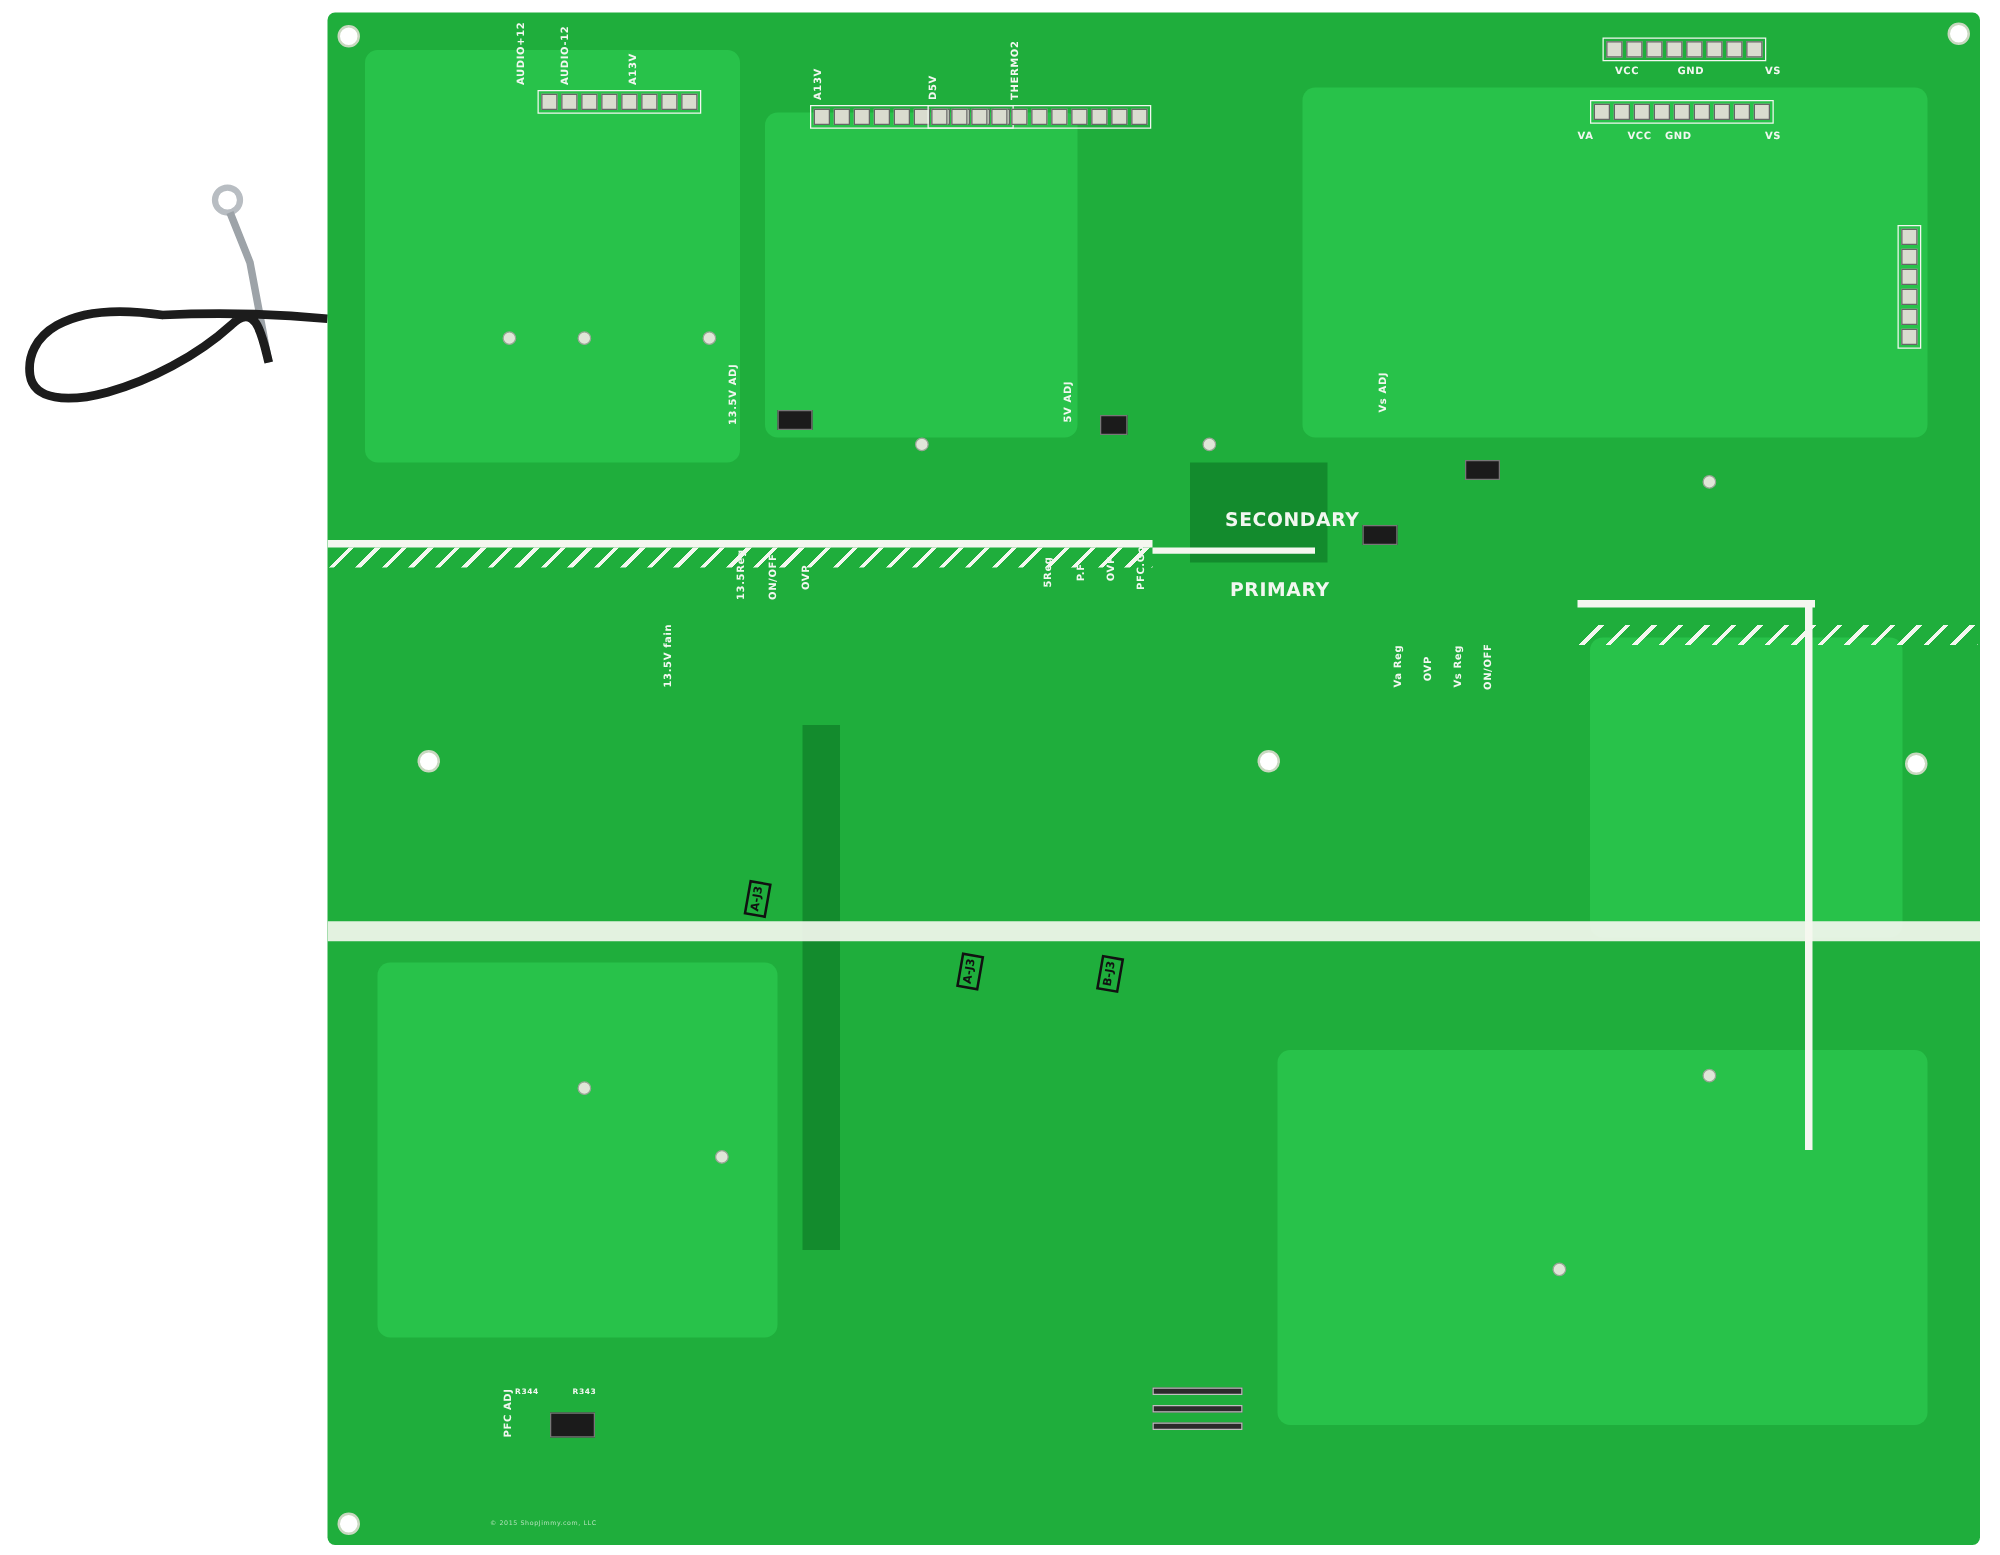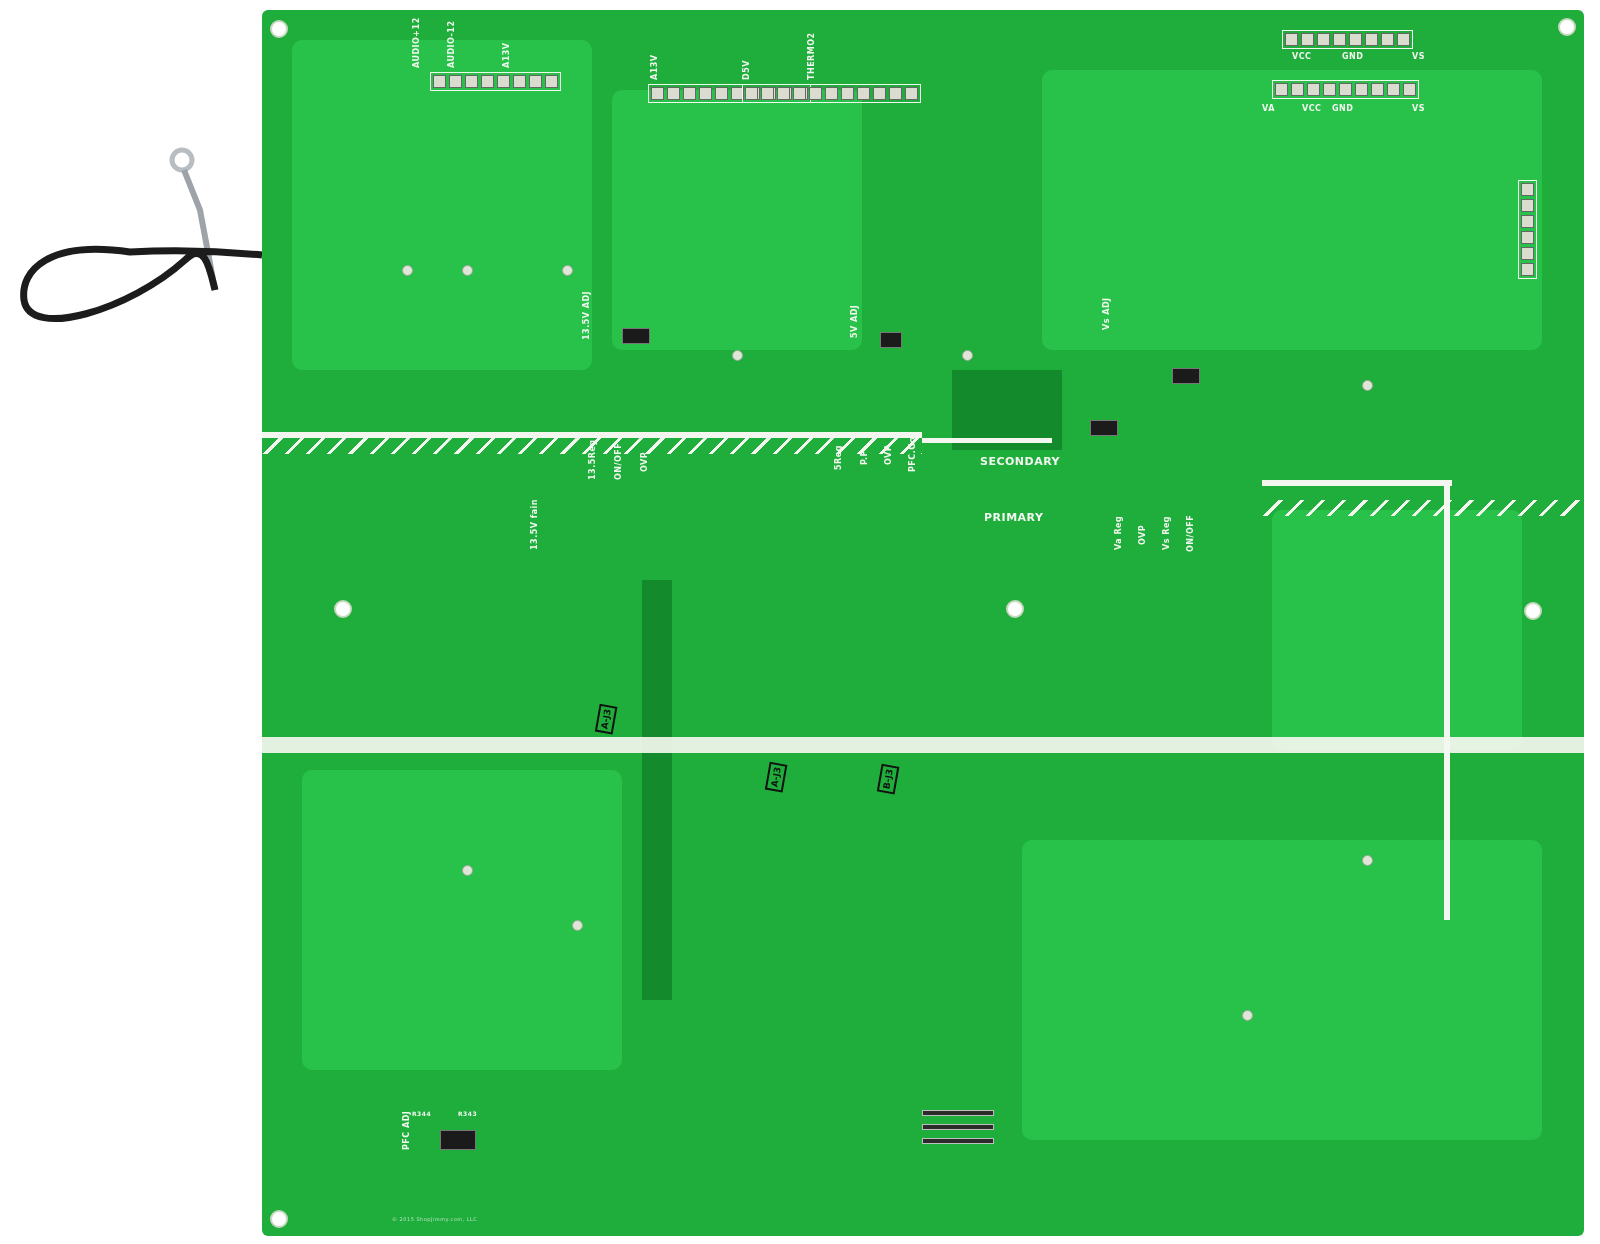--- a/index.html
+++ b/index.html
@@ -2,21 +2,21 @@
 <html><head>
 <meta charset="utf-8">
 <style>
   html,body{margin:0;padding:0;background:#ffffff;}
   body{width:1600px;height:1244px;position:relative;overflow:hidden;font-family:"DejaVu Sans",sans-serif;}
   .board{position:absolute;left:262px;top:10px;width:1322px;height:1226px;background:#1fae3c;border-radius:6px;overflow:hidden;}
   .pour{position:absolute;background:#28c24a;border-radius:10px;}
   .dark{position:absolute;background:#138b2d;}
   .silk{position:absolute;color:#f2f7f0;font-size:8px;font-weight:bold;letter-spacing:0.5px;white-space:nowrap;}
   .silk.v{transform:rotate(-90deg);transform-origin:left top;}
-  .big{font-size:11px;margin-top:48px;}
+  .big{font-size:15px;}
   .hline{position:absolute;background:#f4f7ef;}
   .hole{position:absolute;width:14px;height:14px;border-radius:50%;background:#ffffff;border:2px solid #c9d8c0;}
   .pad{position:absolute;width:9px;height:9px;border-radius:50%;background:#dfe6d8;border:1px solid #9aa596;}
   .smd{position:absolute;background:#2b2b2b;border:1px solid #bfbfbf;}
   .hdr{position:absolute;border:1.5px solid #f2f7f0;display:flex;gap:3px;padding:2px;}
   .hdr span{display:inline-block;width:11px;height:11px;background:#d9dccf;border:1px solid #666;}
   .ic{position:absolute;background:#1b1b1b;border:1px solid #777;}
   .hatch{position:absolute;height:16px;background:repeating-linear-gradient(135deg,transparent 0 12px,#f4f7ef 12px 15px);}
   .mark{position:absolute;border:2px solid #111;color:#111;font-size:9px;font-weight:bold;transform:rotate(-80deg);padding:2px;}
   .wire{position:absolute;}

